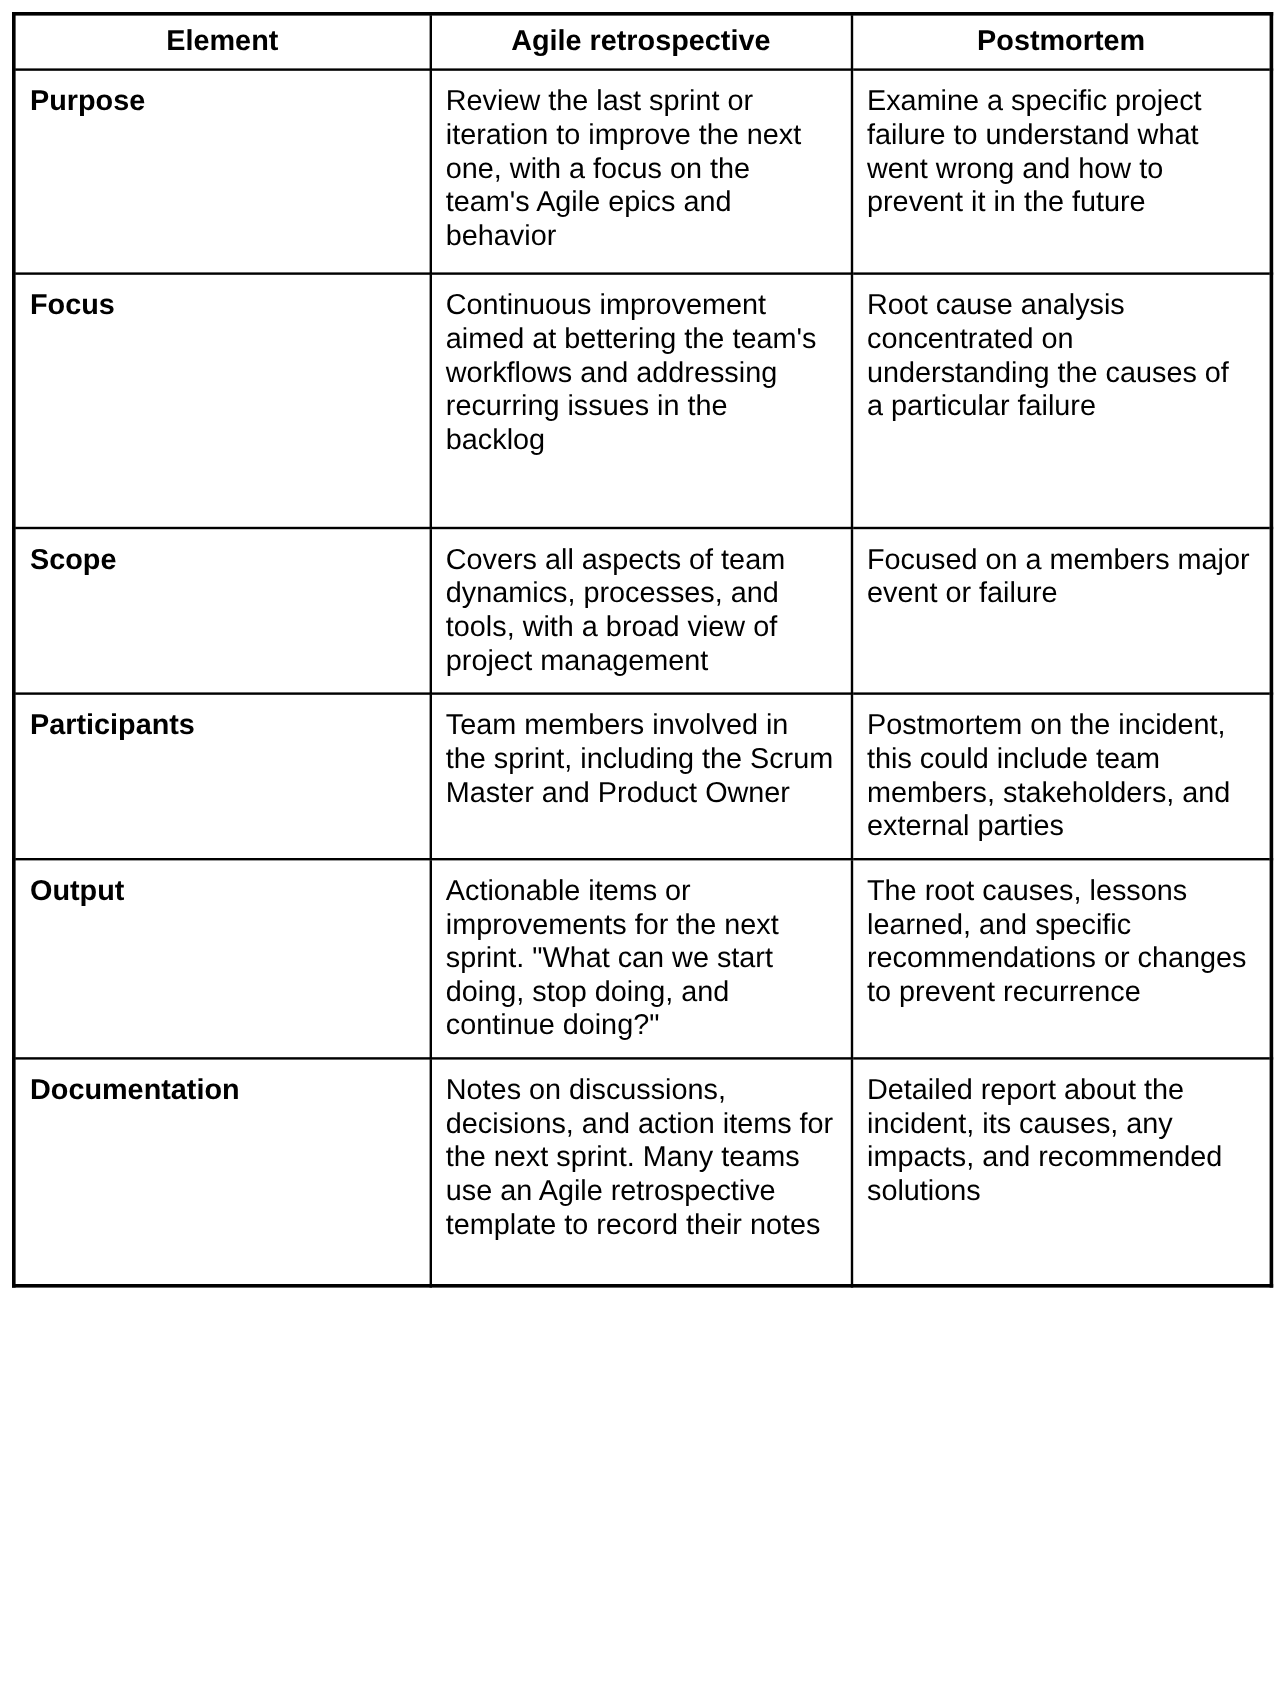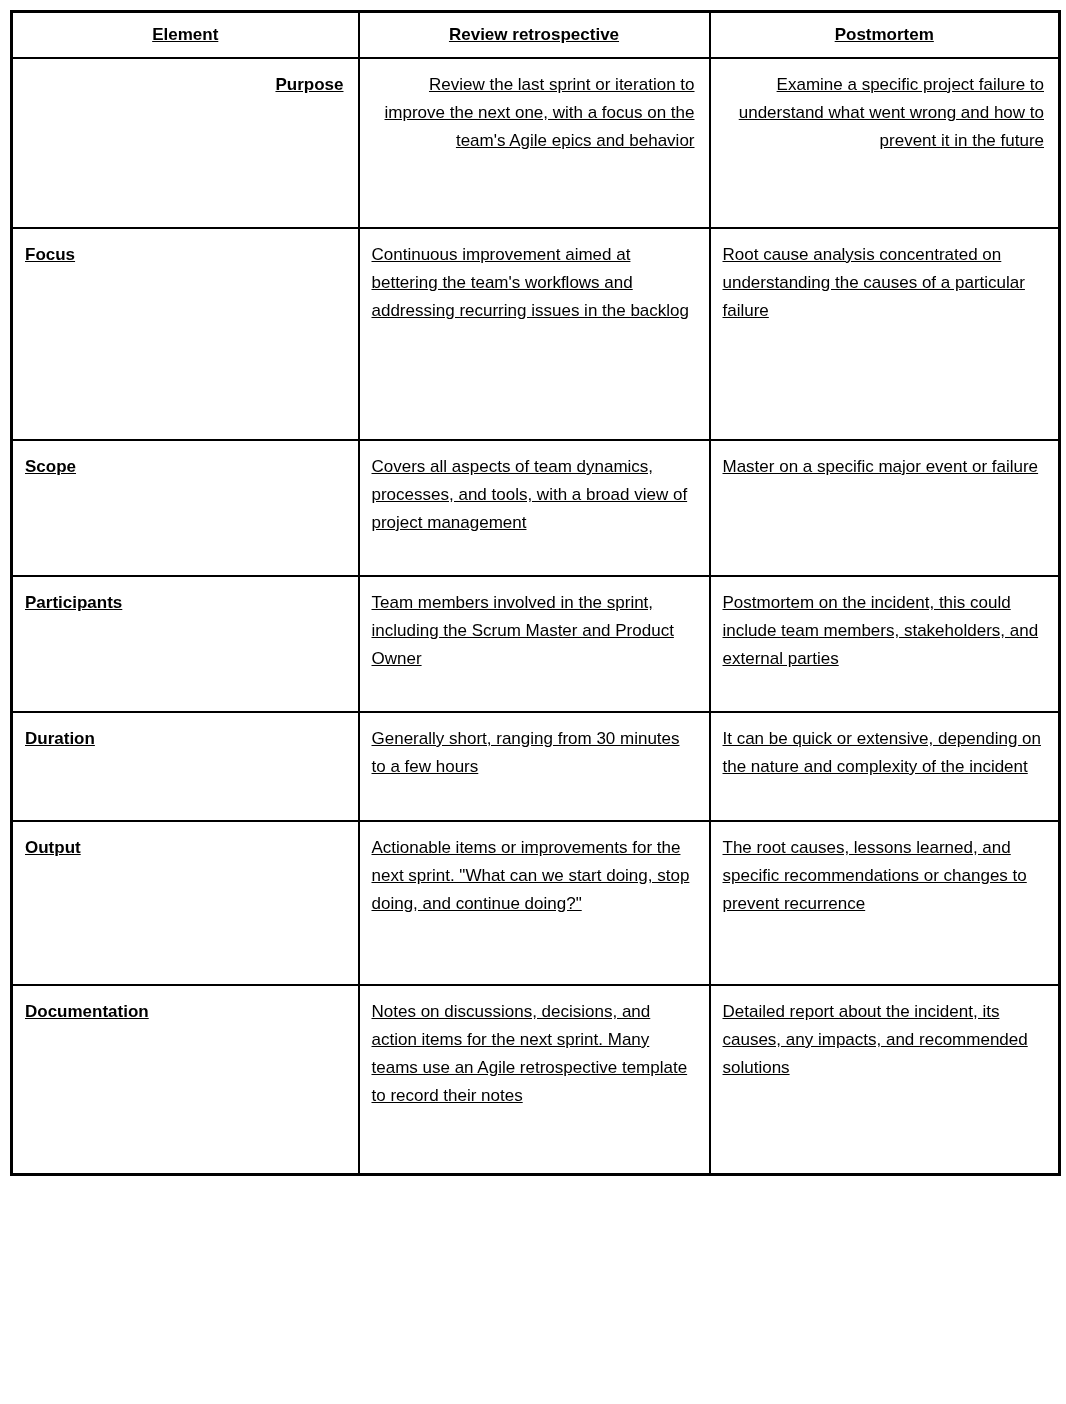--- a/index.html
+++ b/index.html
@@ -20,44 +20,43 @@
   table.compare {
     border-collapse: collapse;
     table-layout: fixed;
     width: 1048px;
     border: 3px solid #000000;
     background: #ffffff;
   }
   table.compare th,
   table.compare td {
     border: 2px solid #000000;
-    font-size: 17px;
+    font-size: 24px;
     line-height: 28px;
     padding: 12px 14px 12px 12px;
     box-sizing: border-box;
     overflow: hidden;
-    text-decoration: underline;
   }
   table.compare th {
     font-weight: bold;
     text-align: center;
     vertical-align: middle;
     height: 46px;
     padding: 8px 10px;
   }
   table.compare td {
     vertical-align: top;
     text-align: left;
   }
   td.row-label {
     font-weight: bold;
     padding-left: 16px;
   }
   
-  tr.r0 td { height: 170px; text-align: right; }
+  tr.r0 td { height: 170px; }
   tr.r1 td { height: 103px; }
   tr.r2 td { height: 212px; }
   tr.r3 td { height: 136px; }
   tr.r4 td { height: 136px; }
   tr.r5 td { height: 109px; }
   tr.r6 td { height: 164px; }
   tr.r7 td { height: 137px; }
   tr.r8 td { height: 189px; }
 </style>
 </head>
@@ -66,49 +65,44 @@
 <div class="page">
   <table class="compare">
     <colgroup>
       <col style="width: 347px">
       <col style="width: 351px">
       <col style="width: 350px">
     </colgroup>
     <thead>
       <tr>
         <th>Element</th>
-        <th>Review retrospective</th>
+        <th>Agile retrospective</th>
         <th>Postmortem</th>
       </tr>
     </thead>
     <tbody>
       <tr class="r0">
         <td class="row-label">Purpose</td>
         <td>Review the last sprint or iteration to improve the next one, with a focus on the team's Agile epics and behavior</td>
         <td>Examine a specific project failure to understand what went wrong and how to prevent it in the future</td>
       </tr>
       <tr class="r2">
         <td class="row-label">Focus</td>
         <td>Continuous improvement aimed at bettering the team's workflows and addressing recurring issues in the backlog</td>
         <td>Root cause analysis concentrated on understanding the causes of a particular failure</td>
       </tr>
       <tr class="r3">
         <td class="row-label">Scope</td>
         <td>Covers all aspects of team dynamics, processes, and tools, with a broad view of project management</td>
-        <td>Master on a specific major event or failure</td>
+        <td>Focused on a members major event or failure</td>
       </tr>
       <tr class="r4">
         <td class="row-label">Participants</td>
         <td>Team members involved in the sprint, including the Scrum Master and Product Owner</td>
         <td>Postmortem on the incident, this could include team members, stakeholders, and external parties</td>
-      </tr>
-      <tr class="r5">
-        <td class="row-label">Duration</td>
-        <td>Generally short, ranging from 30 minutes to a few hours</td>
-        <td>It can be quick or extensive, depending on the nature and complexity of the incident</td>
       </tr>
       <tr class="r6">
         <td class="row-label">Output</td>
         <td>Actionable items or improvements for the next sprint. "What can we start doing, stop doing, and continue doing?"</td>
         <td>The root causes, lessons learned, and specific recommendations or changes to prevent recurrence</td>
       </tr>
       <tr class="r8">
         <td class="row-label">Documentation</td>
         <td>Notes on discussions, decisions, and action items for the next sprint. Many teams use an Agile retrospective template to record their notes</td>
         <td>Detailed report about the incident, its causes, any impacts, and recommended solutions</td>

